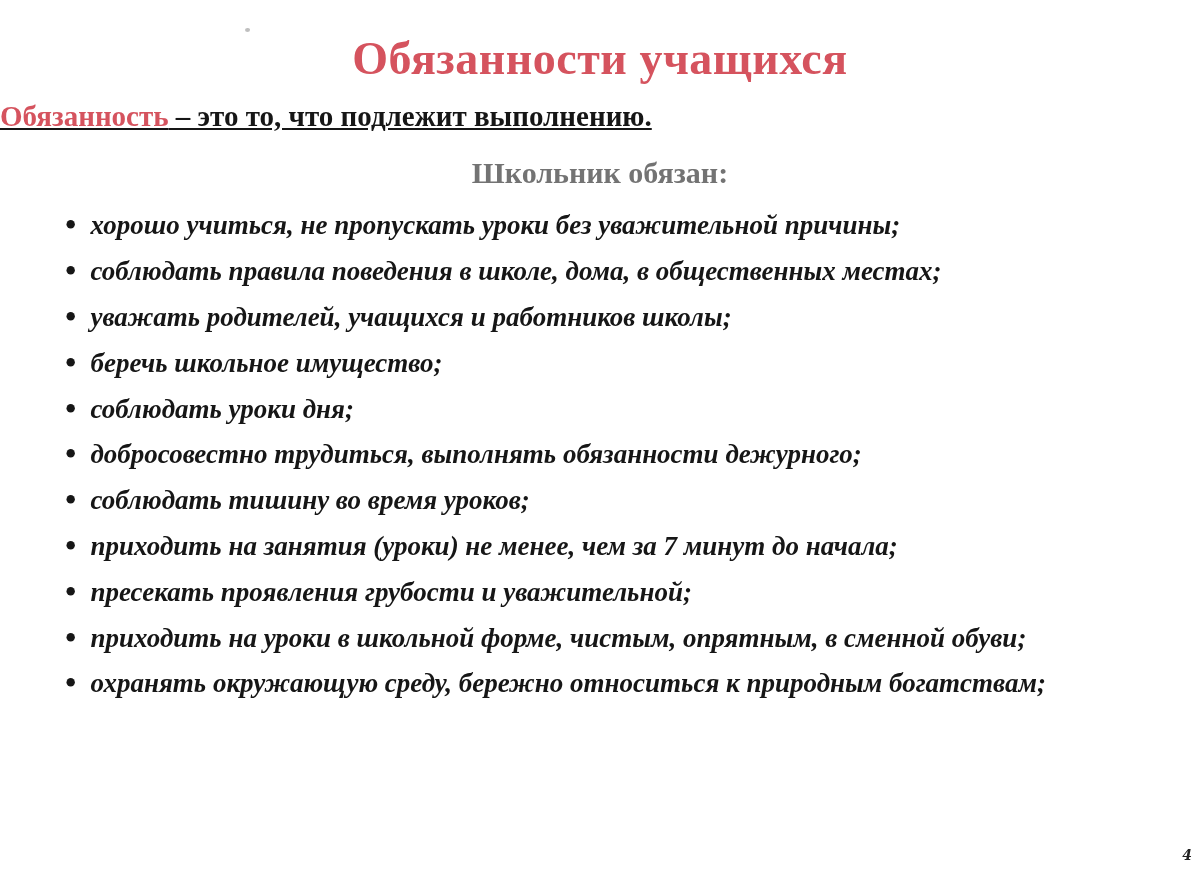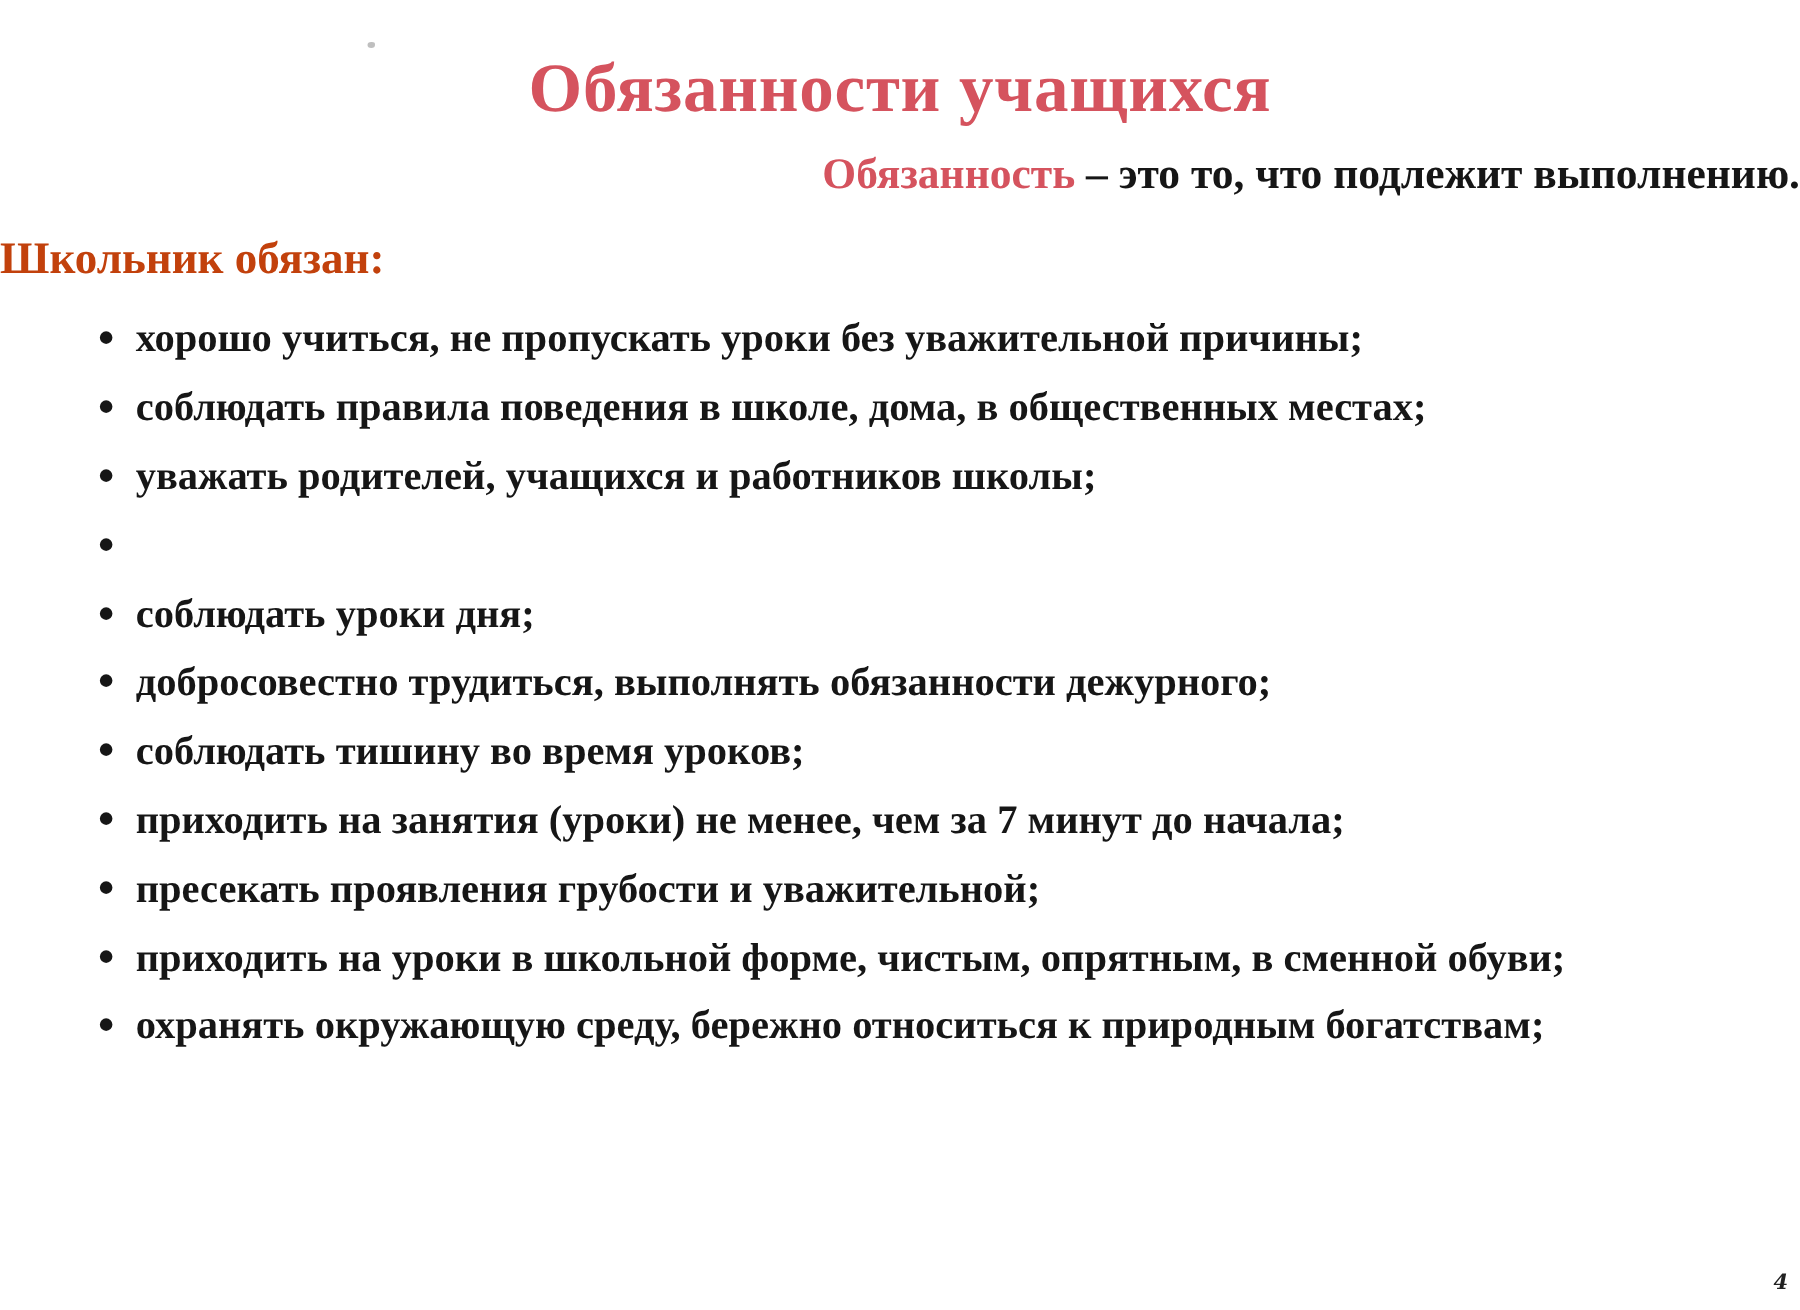--- a/index.html
+++ b/index.html
@@ -26,33 +26,34 @@
   .title {
     margin: 0;
     padding-top: 34px;
     text-align: center;
     font-size: 46px;
     line-height: 1.1;
     color: #d5535e;
     letter-spacing: 0.5px;
   }
   .definition {
-    margin: 14px 0 0 0;
-    text-align: right;
+    margin: 14px 12px 0 0;
+    text-align: left;
     font-size: 29px;
     line-height: 1.2;
     color: #161616;
+    text-decoration: underline;
   }
   .definition .term { color: #d5535e; }
   .section-heading {
     margin: 22px 0 0 0;
-    text-align: left;
+    text-align: center;
     font-size: 30px;
     line-height: 1.2;
-    color: #c2410c;
+    color: #737373;
   }
   .duties {
     list-style: none;
     margin: 16px 50px 0 66px;
     padding: 0;
     font-size: 27px;
   }
   .duties li {
     display: flex;
     align-items: flex-start;
@@ -61,20 +62,21 @@
     line-height: 1.4;
   }
   .bullet {
     flex: 0 0 auto;
     font-size: 27px;
     line-height: 1.4;
     transform: scale(1.15);
   }
   .duty-text {
     max-width: 960px;
+    font-style: italic;
   }
   .page-number {
     position: absolute;
     right: 8px;
     bottom: 10px;
     font-size: 14px;
     font-style: italic;
     color: #222222;
     font-family: "DejaVu Serif", serif;
   }
@@ -100,20 +102,21 @@
     <li>
       <span class="bullet">•</span>
       <span class="duty-text">соблюдать правила поведения в школе, дома, в общественных местах;</span>
     </li>
     <li>
       <span class="bullet">•</span>
       <span class="duty-text">уважать родителей, учащихся и работников школы;</span>
     </li>
     <li>
       <span class="bullet">•</span>
+      <span class="duty-text">беречь школьное имущество;</span>
     </li>
     <li>
       <span class="bullet">•</span>
       <span class="duty-text">соблюдать уроки дня;</span>
     </li>
     <li>
       <span class="bullet">•</span>
       <span class="duty-text">добросовестно трудиться, выполнять обязанности дежурного;</span>
     </li>
     <li>

